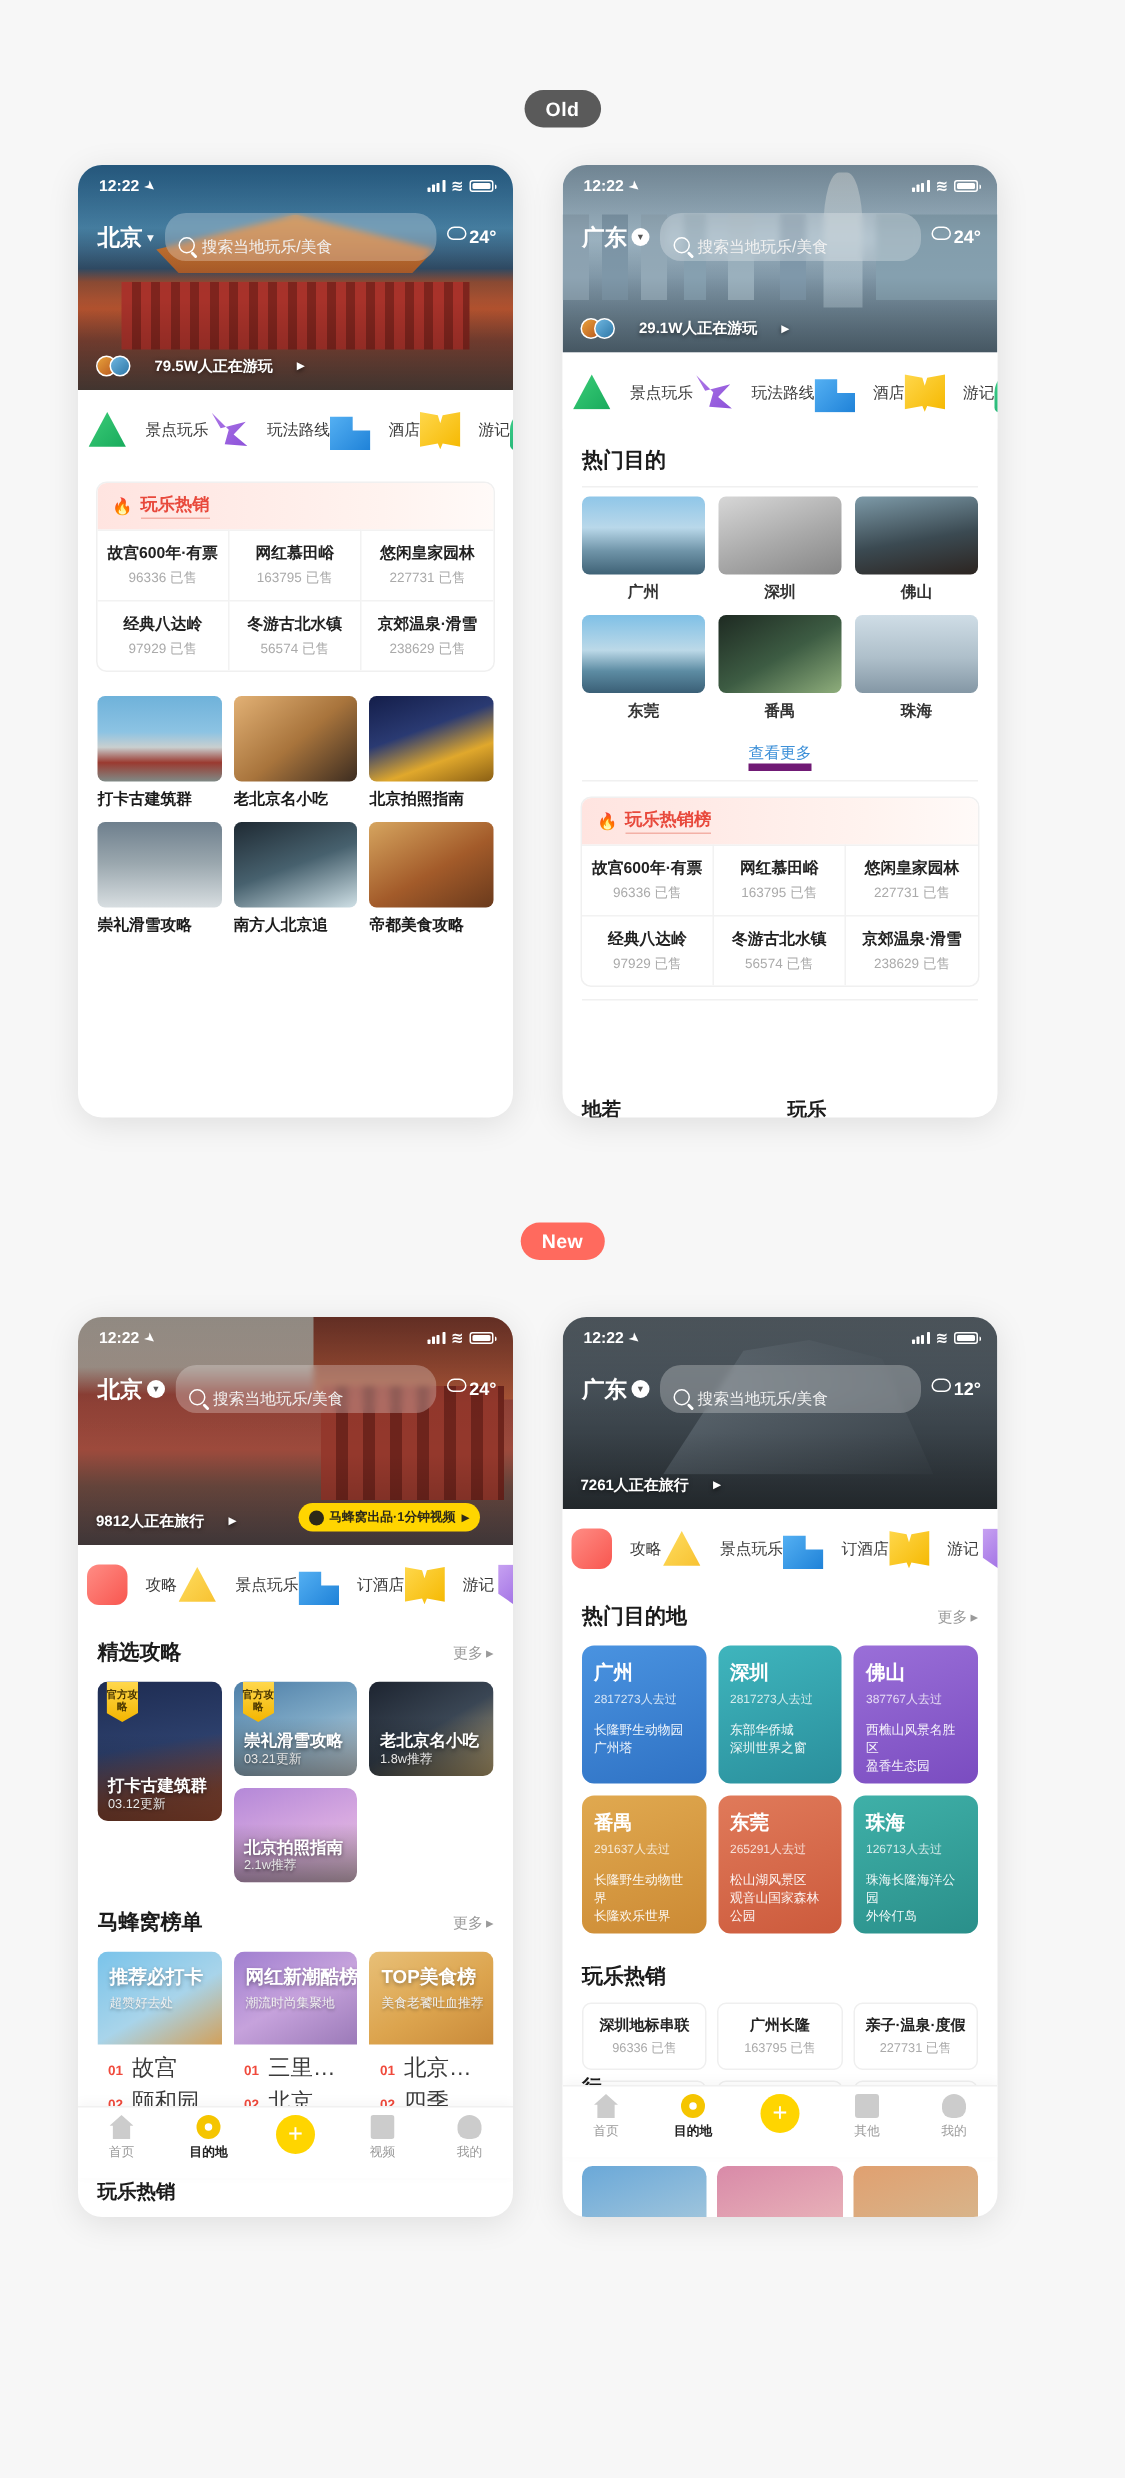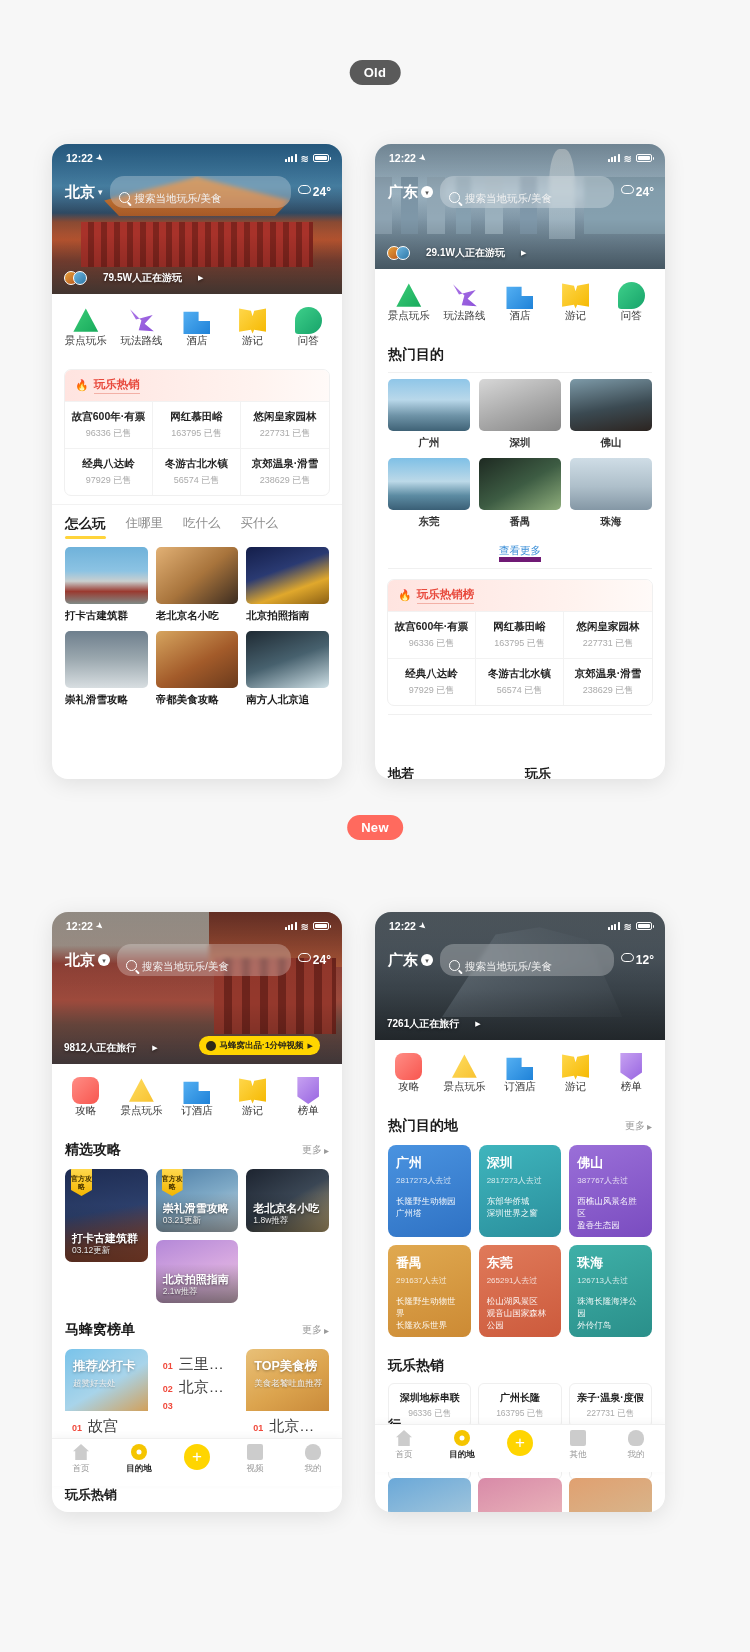--- a/index.html
+++ b/index.html
@@ -20,21 +20,20 @@
   }
   .badge-old { background: #5a5a5a; top: 60px; }
   .badge-new { background: #ff6a5e; top: 815px; }
 
   
   .phone {
     position: absolute; width: 290px;
     background: #fff; border-radius: 16px;
     overflow: hidden;
     box-shadow: 0 4px 22px rgba(0,0,0,.10);
-    margin-top: 34px;
   }
   .p-tl { left: 52px;  top: 110px; height: 635px; }
   .p-tr { left: 375px; top: 110px; height: 635px; }
   .p-bl { left: 52px;  top: 878px; height: 600px; }
   .p-br { left: 375px; top: 878px; height: 600px; }
 
   
   .hero { position: relative; height: 150px; overflow: hidden; }
   .hero.tall { height: 152px; }
   .hero-img { position: absolute; inset: 0; }
@@ -169,21 +168,21 @@
   .video-badge{
     position:absolute; right:22px; bottom:9px;
     display:flex; align-items:center; gap:4px;
     background:#ffd500; color:#2e2a18; font-size:8.5px; font-weight:bold;
     padding:3.5px 7px; border-radius:11px;
   }
   .vb-ic{width:10px;height:10px;border-radius:50%;background:#2e2a18;display:inline-block}
 
   
   .navrow { display:flex; padding:13px 6px 11px; background:#fff; }
-  .navitem { flex:1; display:flex; flex-direction:column; align-items:center; gap:0; }
+  .navitem { flex:1; display:flex; flex-direction:row; align-items:center; gap:12px; }
   .navlabel { font-size:10.5px; color:#3a3a3a; white-space:nowrap; }
   .nav-ic { width:27px; height:27px; position:relative; }
 
   .ic-mountain-green{background:
     linear-gradient(135deg,#3ecf7a,#16a85a);
     clip-path: polygon(50% 6%, 96% 92%, 4% 92%);}
   .ic-butterfly{background:linear-gradient(135deg,#b07ae8,#8a4fd8);
     clip-path: polygon(50% 50%, 8% 8%, 30% 46%, 92% 30%, 62% 62%, 96% 90%, 40% 86%);}
   .ic-hotel-blue{background:linear-gradient(135deg,#59b4f5,#1f82d8);
     clip-path: polygon(0 18%, 56% 18%, 56% 52%, 100% 52%, 100% 100%, 0 100%);}
@@ -463,52 +462,46 @@
             <div class="hsold">56574 已售</div>
           </div>
           <div class="hotcell">
             <div class="hname">京郊温泉·滑雪</div>
             <div class="hsold">238629 已售</div>
           </div>
         </div>
       </div>
     </div>
 
-    <div class="tabs">
-      <div class="tab active">怎么玩</div>
-      <div class="tab">住哪里</div>
-      <div class="tab">吃什么</div>
-      <div class="tab">买什么</div>
-    </div>
 
 
     <div class="pgrid">
       <div class="pcard">
         <div class="pimg th-temple"></div>
         <div class="pcap">打卡古建筑群</div>
       </div>
       <div class="pcard">
         <div class="pimg th-snack"></div>
         <div class="pcap">老北京名小吃</div>
       </div>
       <div class="pcard">
         <div class="pimg th-stadium"></div>
         <div class="pcap">北京拍照指南</div>
       </div>
       <div class="pcard">
         <div class="pimg th-ski"></div>
         <div class="pcap">崇礼滑雪攻略</div>
       </div>
       <div class="pcard">
+        <div class="pimg th-ice"></div>
+        <div class="pcap">南方人北京追</div>
+      </div>
+      <div class="pcard">
         <div class="pimg th-food"></div>
         <div class="pcap">帝都美食攻略</div>
-      </div>
-      <div class="pcard">
-        <div class="pimg th-ice"></div>
-        <div class="pcap">南方人北京追</div>
       </div>
     </div>
   </div>
 
   <div class="phone p-tr">
     <div class="hero" style="height:125px">
       <div class="hero-img img-gd-old"></div>
       <div class="hero-scrim"></div>
 
       <div class="status">
@@ -785,20 +778,24 @@
             <span class="rno">02</span>
             <span class="rtx">颐和园</span>
           </div>
           <div class="rrow">
             <span class="rno">03</span>
             <span class="rtx"></span>
           </div>
         </div>
       </div>
       <div class="rcard">
+        <div class="rtop r-b2">
+          <div class="rt">网红新潮酷榜</div>
+          <div class="rs">潮流时尚集聚地</div>
+        </div>
         <div class="rlist">
           <div class="rrow">
             <span class="rno">01</span>
             <span class="rtx">三里屯太古里</span>
           </div>
           <div class="rrow">
             <span class="rno">02</span>
             <span class="rtx">北京SKP</span>
           </div>
           <div class="rrow">

